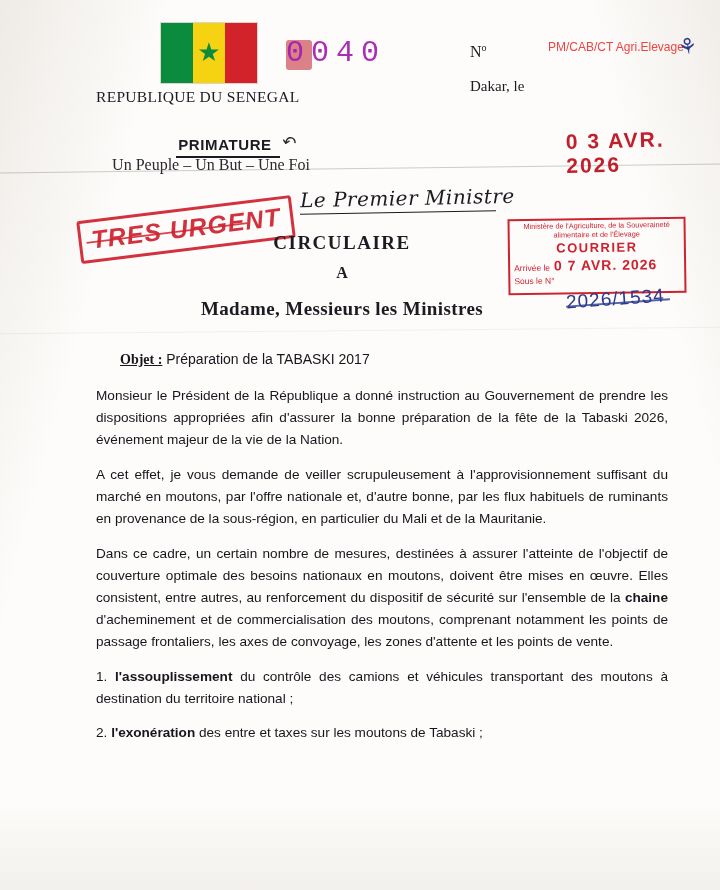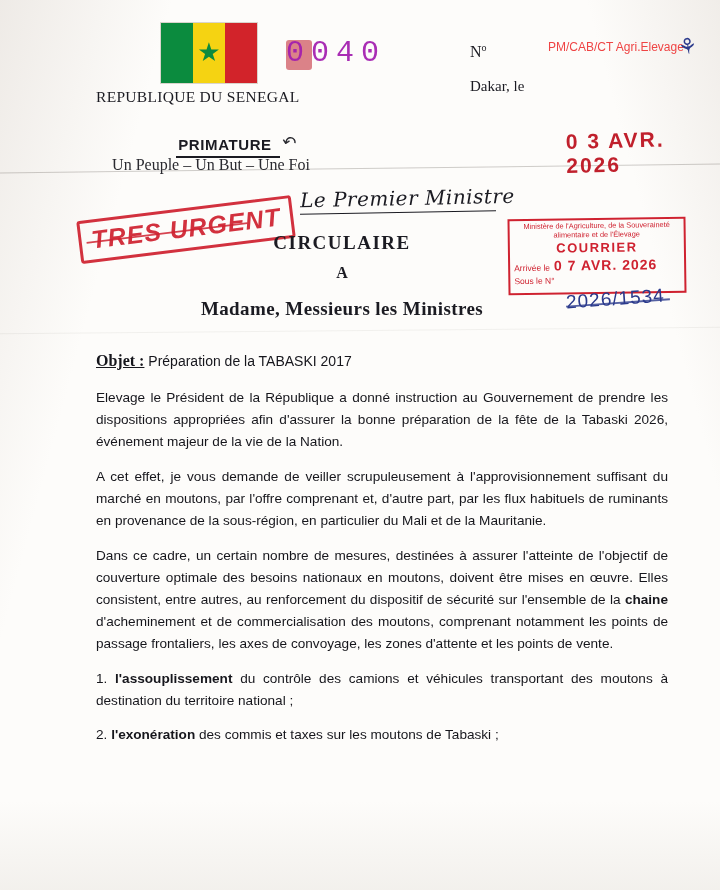--- a/index.html
+++ b/index.html
@@ -329,21 +329,22 @@
     font-size: 13.6px;
     line-height: 1.62;
     color: #16161c;
     text-align: justify;
   }
   .body p { margin: 0 0 13px 0; }
   .obj-label {
     font-weight: bold;
     text-decoration: underline;
     font-family: "Liberation Serif", serif;
-    font-size: 16px;
+    font-size: 14px;
+    margin-left: 24px;
   }
   .obj-line { font-size: 14px; }
   b, .b { font-weight: bold; }
   .numlist p { margin: 0 0 12px 0; }
 </style>
 </head>
 <body>
 
 <div class="page">
   <div class="paper-shade"></div>
@@ -405,32 +406,32 @@
   <div class="a-word">A</div>
   <div class="addressee">Madame, Messieurs les Ministres</div>
 
   <div class="body">
 
     <p class="obj-line">
       <span class="obj-label">Objet :</span>
       <span>Préparation de la TABASKI 2017</span>
     </p>
 
-    <p>Elevage le Président de la République a donné instruction au Gouvernement de prendre les dispositions appropriées afin d'assurer la bonne préparation de la fête de la Tabaski 2026, événement majeur de la vie de la Nation.</p>
-    <p>A cet effet, je vous demande de veiller scrupuleusement à l'approvisionnement suffisant du marché en moutons, par l'offre comprenant et, d'autre part, par les flux habituels de ruminants en provenance de la sous-région, en particulier du Mali et de la Mauritanie.</p>
+    <p>Monsieur le Président de la République a donné instruction au Gouvernement de prendre les dispositions appropriées afin d'assurer la bonne préparation de la fête de la Tabaski 2026, événement majeur de la vie de la Nation.</p>
+    <p>A cet effet, je vous demande de veiller scrupuleusement à l'approvisionnement suffisant du marché en moutons, par l'offre nationale et, d'autre bonne, par les flux habituels de ruminants en provenance de la sous-région, en particulier du Mali et de la Mauritanie.</p>
 
     <p>
       <span>Dans ce cadre, un certain nombre de mesures, destinées à assurer l'atteinte de l'objectif de couverture optimale des besoins nationaux en moutons, doivent être mises en œuvre. Elles consistent, entre autres, au renforcement du dispositif de sécurité sur l'ensemble de la </span><b>chaine</b><span> d'acheminement et de commercialisation des moutons, comprenant notamment les points de passage frontaliers, les axes de convoyage, les zones d'attente et les points de vente.</span>
     </p>
 
 
     <div class="numlist">
       <p>
         <span>1.</span>
         <b>l'assouplissement</b><span> du contrôle des camions et véhicules transportant des moutons à destination du territoire national ;</span>
       </p>
       <p>
         <span>2.</span>
-        <b>l'exonération</b><span> des commis et taxes sur les moutons de Tabaski ;</span>
+        <b>l'exonération</b><span> des entre et taxes sur les moutons de Tabaski ;</span>
       </p>
     </div>
   </div>
 </div>
 
 </body></html>

